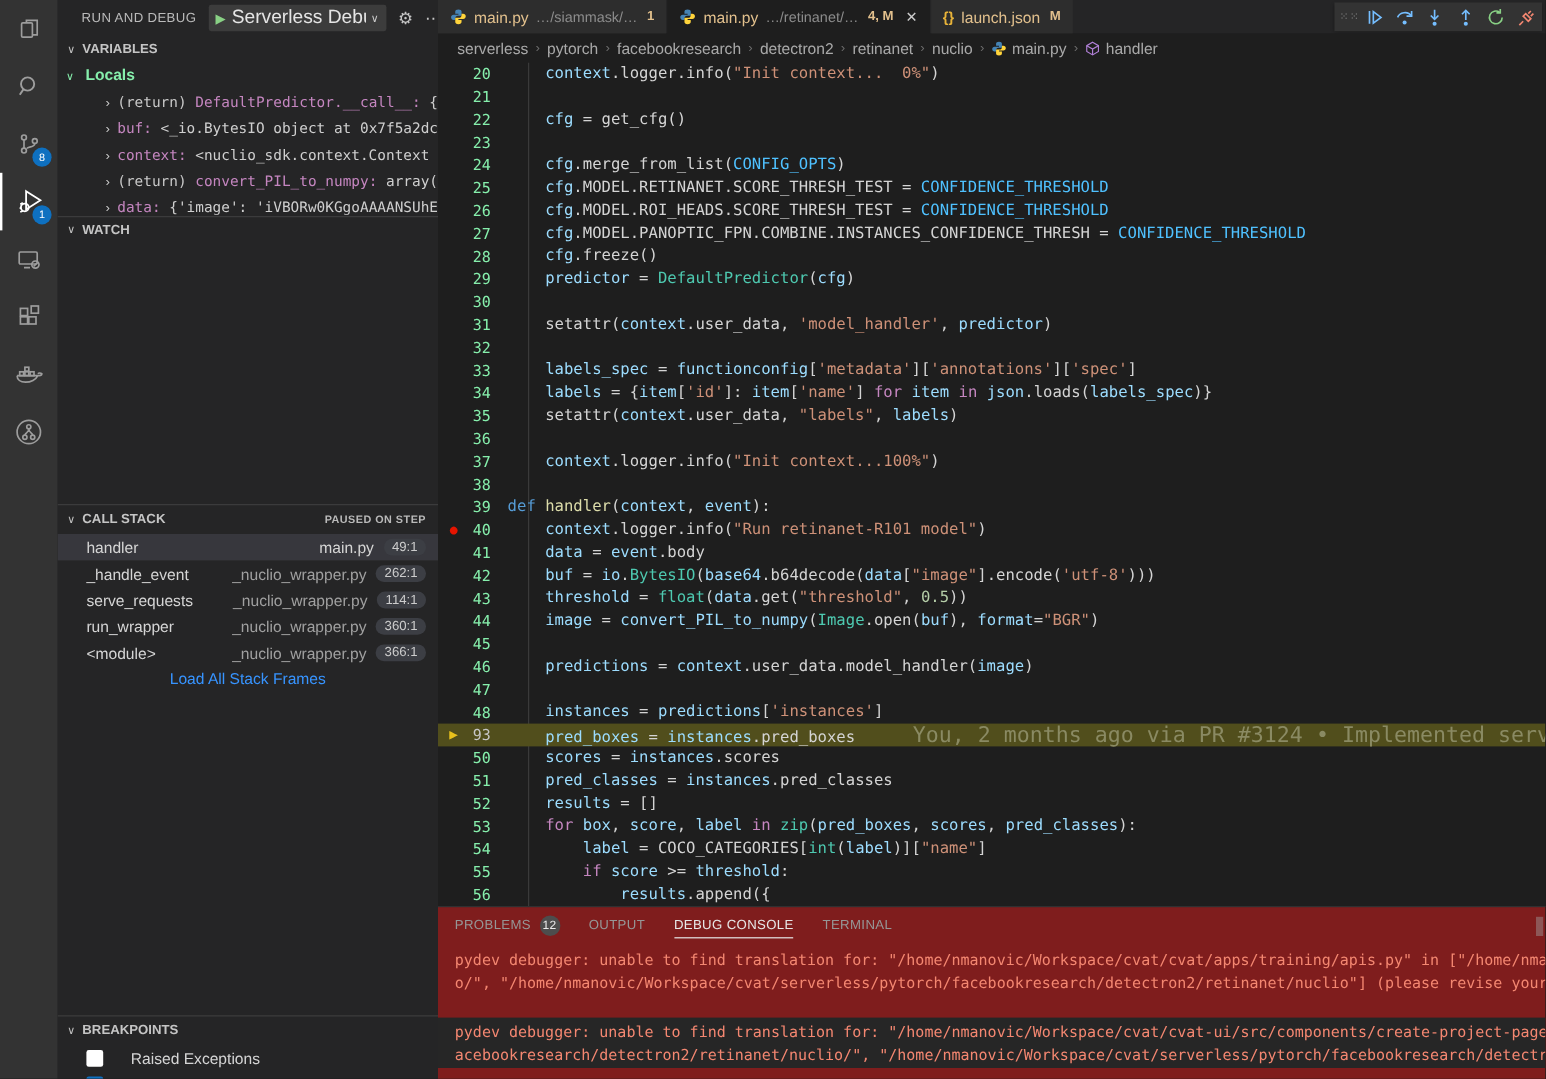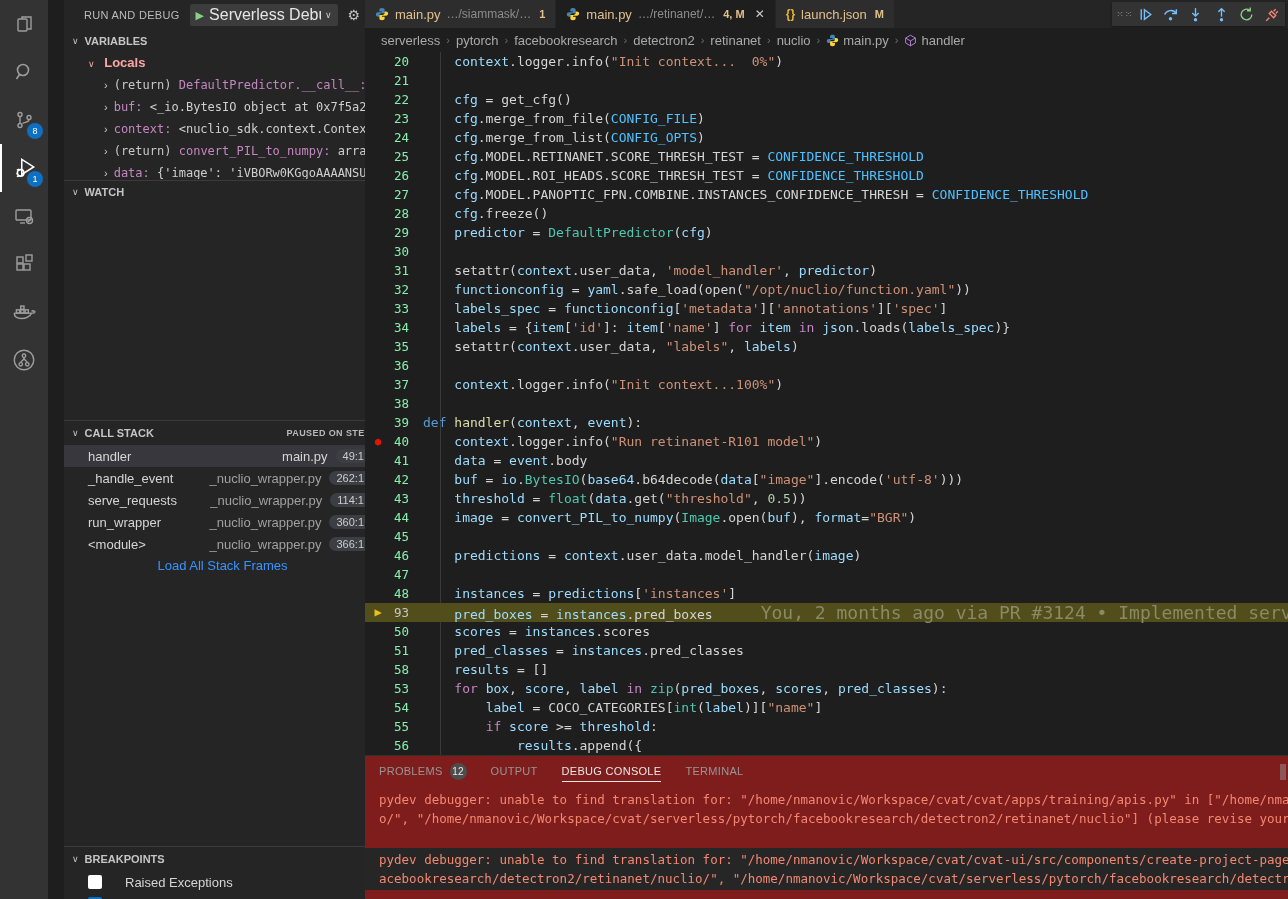--- a/index.html
+++ b/index.html
@@ -10,35 +10,35 @@
   
   .activitybar { position:absolute; left:0; top:0; width:48px; height:899px; background:#333333; z-index:5; }
   .ab-item { position:relative; width:48px; height:48px; display:flex; align-items:center; justify-content:center; color:#9d9d9d; }
   .ab-item svg { stroke:#9d9d9d; }
   .ab-item.active svg { stroke:#ffffff; }
   .ab-item.active { border-left:2px solid #ffffff; }
   .ab-badge { position:absolute; right:5px; bottom:5px; min-width:16px; height:16px; border-radius:9px;
     background:#0e70c0; color:#fff; font-size:9px; line-height:16px; text-align:center; padding:0 3px; }
 
   
-  .sidebar { position:absolute; left:48px; top:0; width:317px; height:899px; background:#252526; color:#cccccc;margin-left:16px; }
+  .sidebar { position:absolute; left:48px; top:0; width:317px; height:899px; background:#252526; color:#cccccc; }
   .sb-top { position:absolute; top:0; left:0; right:0; height:30px; display:flex; align-items:center; padding-left:20px; }
   .sb-title { font-size:11px; color:#bbbbbb; letter-spacing:.3px; white-space:nowrap; }
   .launch-picker { margin-left:10px; height:22px; background:#3c3c3c; border-radius:2px; display:flex; align-items:center;
     padding:0 6px; width:148px; }
   .launch-play { color:#89d185; font-size:11px; margin-right:5px; }
   .launch-label { font-size:16px; color:#e5e5e5; white-space:nowrap; overflow:hidden; flex:1; }
   .launch-chev { color:#cccccc; font-size:9px; margin-left:4px; }
   .sb-gear, .sb-dots { margin-left:10px; color:#c5c5c5; font-size:14px; }
   .sect-h { height:22px; display:flex; align-items:center; font-size:11px; font-weight:bold; color:#c5c5c5; padding-left:8px; }
   .sect-h .chev { font-size:9px; margin-right:6px; color:#c5c5c5; font-weight:normal; }
   .sect-h .flexfill { flex:1; }
   .paused { font-size:9px; font-weight:bold; color:#b9b9b9; letter-spacing:.4px; padding-right:10px; }
   .vars-wrap { position:absolute; top:30px; left:0; right:0; height:149px; overflow:hidden; }
-  .scope-row { height:22px; line-height:22px; padding-left:24px; font-size:13px; font-weight:bold; color:#fca5a5; }
+  .scope-row { height:22px; line-height:22px; padding-left:7px; font-size:13px; font-weight:bold; color:#86efac; }
   .scope-row .chev { font-size:9px; margin-right:6px; font-weight:normal; }
   .var-row { height:22px; line-height:22px; padding-left:40px; font-size:13px; white-space:nowrap; overflow:hidden;
     font-family:"DejaVu Sans Mono",monospace; font-size:12px; }
   .var-row .chev { color:#cccccc; margin-right:6px; font-family:"Liberation Sans",sans-serif; font-size:11px; }
   .var-prefix { color:#c8c8c8; }
   .var-name { color:#c586c0; }
   .var-value { color:#cfcfcf; }
   .watch-h { position:absolute; top:180px; left:0; right:0; border-top:1px solid rgba(128,128,128,.25); }
   .cs-wrap { position:absolute; top:420px; left:0; right:0; border-top:1px solid rgba(128,128,128,.25); }
   .cs-row { height:22px; display:flex; align-items:center; padding:0 10px 0 24px; font-size:13px; }
@@ -414,21 +414,20 @@
           <span class="ctext"></span>
         </div>
         <div class="crow">
           <span class="g-bp"></span>
           <span class="g-num">22</span>
           <span class="ctext"><span class="tk-d">    </span><span class="tk-v">cfg</span><span class="tk-d"> = get_cfg()</span></span>
         </div>
         <div class="crow">
           <span class="g-bp"></span>
           <span class="g-num">23</span>
-          <span class="ctext"><span class="tk-d">    </span><span class="tk-v">cfg</span><span class="tk-d">.merge_from_file(</span><span class="tk-c">CONFIG_FILE</span><span class="tk-d">)</span></span>
         </div>
         <div class="crow">
           <span class="g-bp"></span>
           <span class="g-num">24</span>
           <span class="ctext"><span class="tk-d">    </span><span class="tk-v">cfg</span><span class="tk-d">.merge_from_list(</span><span class="tk-c">CONFIG_OPTS</span><span class="tk-d">)</span></span>
         </div>
         <div class="crow">
           <span class="g-bp"></span>
           <span class="g-num">25</span>
           <span class="ctext"><span class="tk-d">    </span><span class="tk-v">cfg</span><span class="tk-d">.MODEL.RETINANET.SCORE_THRESH_TEST = </span><span class="tk-c">CONFIDENCE_THRESHOLD</span></span>
@@ -459,21 +458,20 @@
           <span class="ctext"></span>
         </div>
         <div class="crow">
           <span class="g-bp"></span>
           <span class="g-num">31</span>
           <span class="ctext"><span class="tk-d">    setattr(</span><span class="tk-v">context</span><span class="tk-d">.user_data, </span><span class="tk-s">'model_handler'</span><span class="tk-d">, </span><span class="tk-v">predictor</span><span class="tk-d">)</span></span>
         </div>
         <div class="crow">
           <span class="g-bp"></span>
           <span class="g-num">32</span>
-          <span class="ctext"><span class="tk-d">    </span><span class="tk-v">functionconfig</span><span class="tk-d"> = </span><span class="tk-v">yaml</span><span class="tk-d">.safe_load(open(</span><span class="tk-s">"/opt/nuclio/function.yaml"</span><span class="tk-d">))</span></span>
         </div>
         <div class="crow">
           <span class="g-bp"></span>
           <span class="g-num">33</span>
           <span class="ctext"><span class="tk-d">    </span><span class="tk-v">labels_spec</span><span class="tk-d"> = </span><span class="tk-v">functionconfig</span><span class="tk-d">[</span><span class="tk-s">'metadata'</span><span class="tk-d">][</span><span class="tk-s">'annotations'</span><span class="tk-d">][</span><span class="tk-s">'spec'</span><span class="tk-d">]</span></span>
         </div>
         <div class="crow">
           <span class="g-bp"></span>
           <span class="g-num">34</span>
           <span class="ctext"><span class="tk-d">    </span><span class="tk-v">labels</span><span class="tk-d"> = {</span><span class="tk-v">item</span><span class="tk-d">[</span><span class="tk-s">'id'</span><span class="tk-d">]: </span><span class="tk-v">item</span><span class="tk-d">[</span><span class="tk-s">'name'</span><span class="tk-d">] </span><span class="tk-k">for</span><span class="tk-d"> </span><span class="tk-v">item</span><span class="tk-d"> </span><span class="tk-k">in</span><span class="tk-d"> </span><span class="tk-v">json</span><span class="tk-d">.loads(</span><span class="tk-v">labels_spec</span><span class="tk-d">)}</span></span>
@@ -558,21 +556,21 @@
           <span class="g-num">50</span>
           <span class="ctext"><span class="tk-d">    </span><span class="tk-v">scores</span><span class="tk-d"> = </span><span class="tk-v">instances</span><span class="tk-d">.scores</span></span>
         </div>
         <div class="crow">
           <span class="g-bp"></span>
           <span class="g-num">51</span>
           <span class="ctext"><span class="tk-d">    </span><span class="tk-v">pred_classes</span><span class="tk-d"> = </span><span class="tk-v">instances</span><span class="tk-d">.pred_classes</span></span>
         </div>
         <div class="crow">
           <span class="g-bp"></span>
-          <span class="g-num">58</span>
+          <span class="g-num">52</span>
           <span class="ctext"><span class="tk-d">    </span><span class="tk-v">results</span><span class="tk-d"> = []</span></span>
         </div>
         <div class="crow">
           <span class="g-bp"></span>
           <span class="g-num">53</span>
           <span class="ctext"><span class="tk-d">    </span><span class="tk-k">for</span><span class="tk-d"> </span><span class="tk-v">box</span><span class="tk-d">, </span><span class="tk-v">score</span><span class="tk-d">, </span><span class="tk-v">label</span><span class="tk-d"> </span><span class="tk-k">in</span><span class="tk-d"> </span><span class="tk-t">zip</span><span class="tk-d">(</span><span class="tk-v">pred_boxes</span><span class="tk-d">, </span><span class="tk-v">scores</span><span class="tk-d">, </span><span class="tk-v">pred_classes</span><span class="tk-d">):</span></span>
         </div>
         <div class="crow">
           <span class="g-bp"></span>
           <span class="g-num">54</span>

